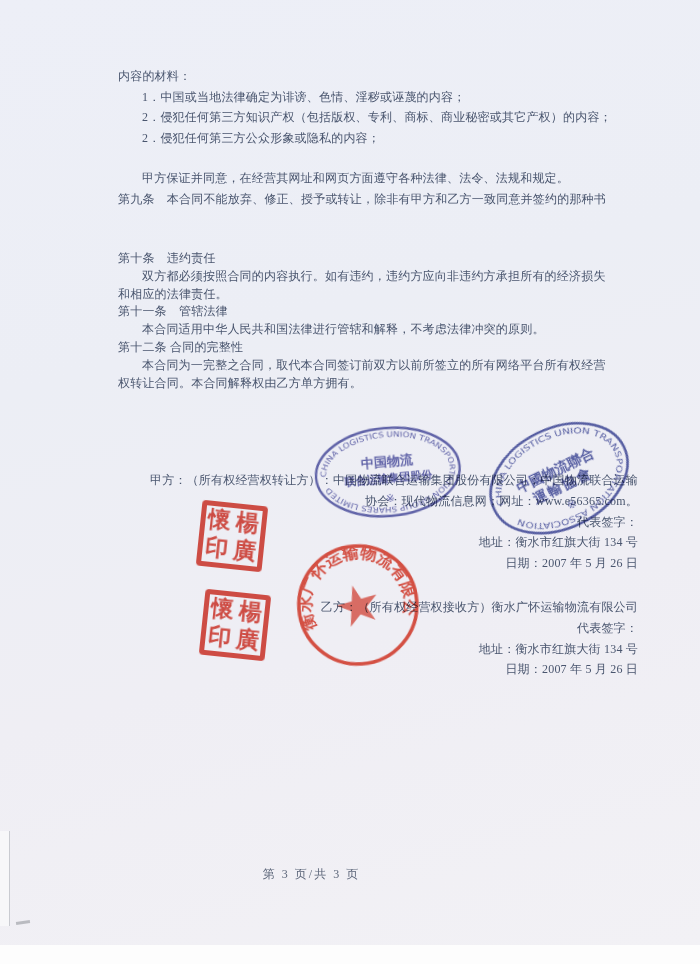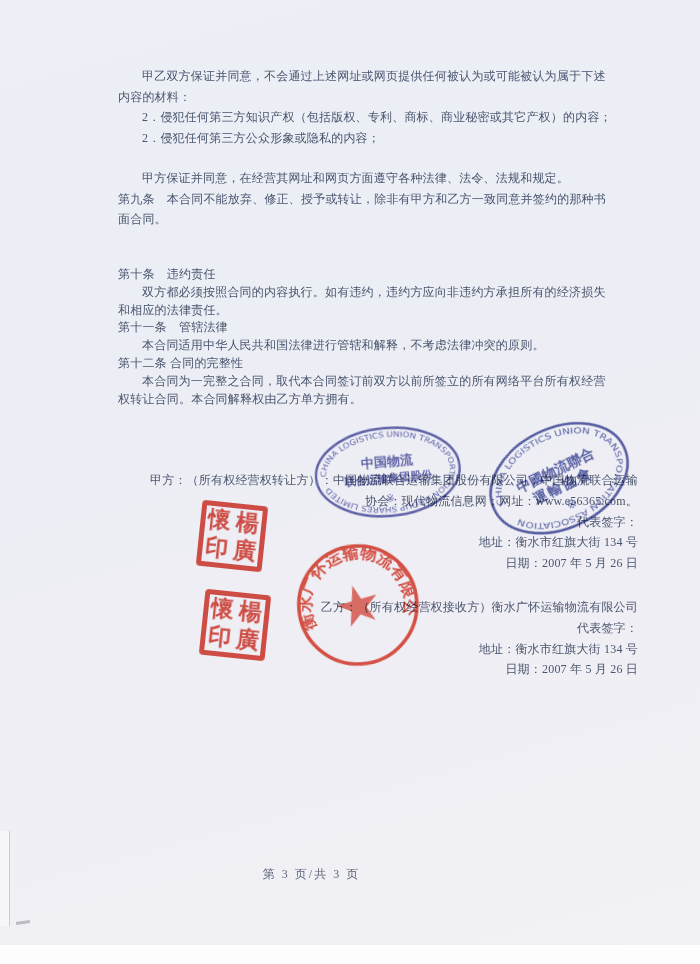--- a/index.html
+++ b/index.html
@@ -17,21 +17,21 @@
     background:#f7f7f9;border-right:1px solid #c9cbd1;
   }
   .paper-bottom-mark{
     position:absolute;left:16px;bottom:21px;width:14px;height:3px;
     background:#8d8f96;opacity:.55;transform:rotate(-8deg);
   }
   .txt{color:#49556e;font-size:12px;letter-spacing:.2px;}
   .block{position:absolute;left:118px;width:500px;}
   .block-a{top:66px;}
   .block-a .line{height:20.5px;line-height:20.5px;}
-  .block-b{top:266px;}
+  .block-b{top:250px;}
   .block-b .line{height:17.8px;line-height:17.8px;}
   .line{white-space:nowrap;}
   .ind{padding-left:24px;}
   .gap-lg{margin-top:20px;}
   .party{position:absolute;left:118px;width:520px;}
   .party .line{height:20.8px;line-height:20.8px;text-align:right;}
   .party-a{top:470px;}
   .party-b{top:597px;}
   .footer{
     position:absolute;left:0;top:866px;width:623px;text-align:center;
@@ -54,27 +54,26 @@
   .name-seal-b{left:202px;top:592px;transform:rotate(6deg);}
   .oval-stamp-1 svg text,.oval-stamp-2 svg text{font-family:"DejaVu Sans",sans-serif;}
   .round-seal svg text{font-family:"Liberation Serif","DejaVu Serif",serif;}
 </style>
 </head>
 <body>
 
 <div class="paper">
 
   <div class="block block-a txt">
-    <div class="line ind">甲乙双方保证并同意，不会通过上述网址或网页提供任何被认为或可能被认为属于下述</div>
     <div class="line">内容的材料：</div>
+    <div class="line ind">1．中国或当地法律确定为诽谤、色情、淫秽或诬蔑的内容；</div>
     <div class="line ind">2．侵犯任何第三方知识产权（包括版权、专利、商标、商业秘密或其它产权）的内容；</div>
     <div class="line ind">2．侵犯任何第三方公众形象或隐私的内容；</div>
     <div class="line ind gap-lg">甲方保证并同意，在经营其网址和网页方面遵守各种法律、法令、法规和规定。</div>
     <div class="line">第九条　本合同不能放弃、修正、授予或转让，除非有甲方和乙方一致同意并签约的那种书</div>
-    <div class="line">面合同。</div>
   </div>
 
   <div class="block block-b txt">
     <div class="line">第十条　违约责任</div>
     <div class="line ind">双方都必须按照合同的内容执行。如有违约，违约方应向非违约方承担所有的经济损失</div>
     <div class="line">和相应的法律责任。</div>
     <div class="line">第十一条　管辖法律</div>
     <div class="line ind">本合同适用中华人民共和国法律进行管辖和解释，不考虑法律冲突的原则。</div>
     <div class="line">第十二条  合同的完整性</div>
     <div class="line ind">本合同为一完整之合同，取代本合同签订前双方以前所签立的所有网络平台所有权经营</div>

